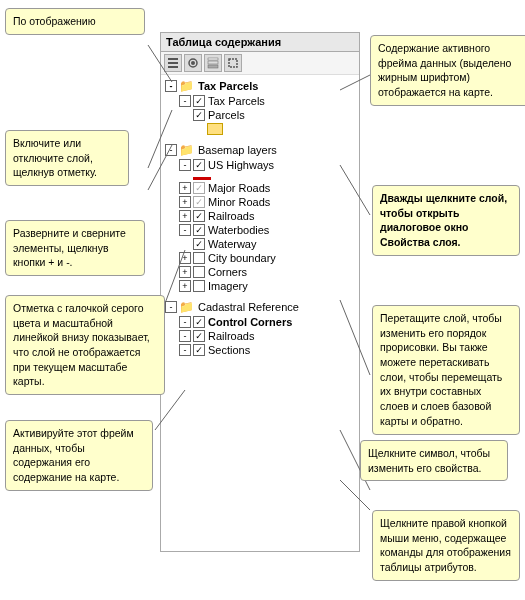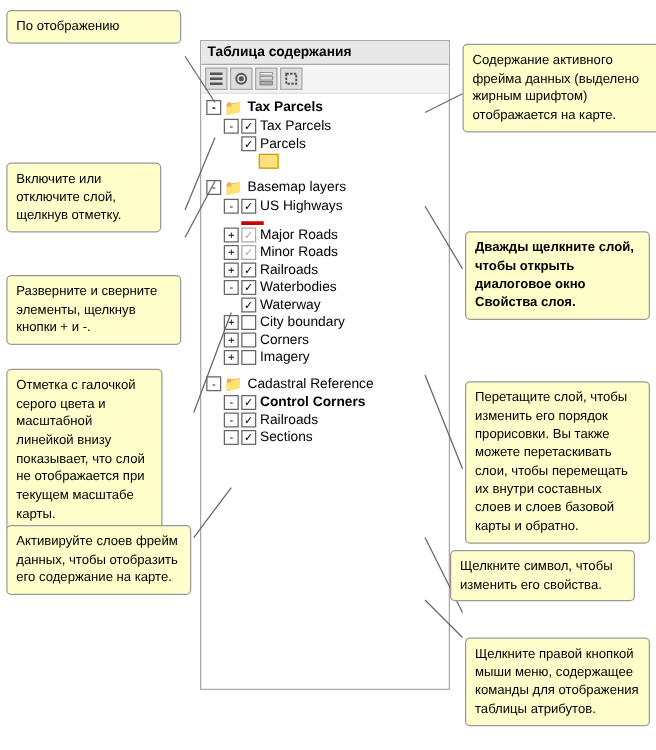--- a/index.html
+++ b/index.html
@@ -222,26 +222,26 @@
 </div>
 
 <div class="tooltip" style="top:130px;left:5px;width:124px;">
   <span>Включите или отключите слой, щелкнув отметку.</span>
 </div>
 
 <div class="tooltip" style="top:220px;left:5px;width:140px;">
   <span>Разверните и сверните элементы, щелкнув кнопки + и -.</span>
 </div>
 
-<div class="tooltip" style="top:295px;left:5px;width:125px;">
+<div class="tooltip" style="top:295px;left:5px;width:160px;">
   <span>Отметка с галочкой серого цвета и масштабной линейкой внизу показывает, что слой не отображается при текущем масштабе карты.</span>
 </div>
 
 <div class="tooltip" style="top:420px;left:5px;width:148px;">
-  <span>Активируйте слоев фрейм данных, чтобы отобразить его содержание на карте.</span>
+  <span>Активируйте этот фрейм данных, чтобы содержания его содержание на карте.</span>
 </div>
 
 <div class="tooltip tt-top-right">
   <span>Содержание активного фрейма данных (выделено жирным шрифтом) отображается на карте.</span>
 </div>
 
 <div class="tooltip" style="top:185px;left:372px;width:148px;font-weight:bold;">
   <span>Дважды щелкните слой, чтобы открыть диалоговое окно Свойства слоя.</span>
 </div>
 

